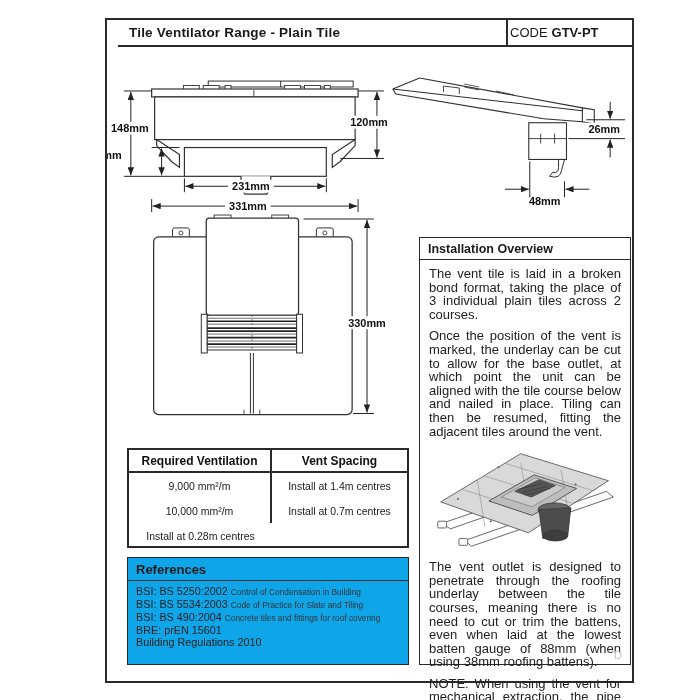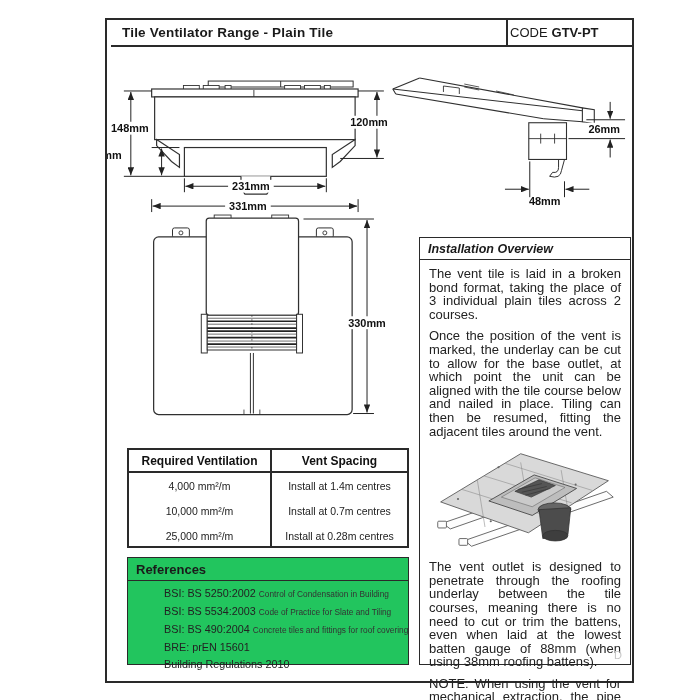--- a/index.html
+++ b/index.html
@@ -1,43 +1,43 @@
 <!DOCTYPE html>
 <html><head>
 <meta charset="utf-8">
 <style>
   html,body{margin:0;padding:0;background:#ffffff;}
   .canvas{position:relative;width:700px;height:700px;background:#ffffff;overflow:hidden;
           font-family:"Liberation Sans","DejaVu Sans",sans-serif;color:#1a1a1a;}
   .page{position:absolute;left:105px;top:18px;width:529px;height:665px;
         border:2px solid #2a2a2a;background:#fff;box-sizing:border-box;}
   
-  .hdr{position:absolute;left:4px;top:0;right:0;height:25px;border-bottom:2px solid #2a2a2a;display:flex;}
+  .hdr{position:absolute;left:11px;top:0;right:0;height:25px;border-bottom:2px solid #2a2a2a;display:flex;}
   .hdr-title{flex:1;display:flex;align-items:center;padding-left:11px;font-size:13.5px;font-weight:bold;letter-spacing:.2px;}
   .hdr-code{width:122px;border-left:2px solid #2a2a2a;display:flex;align-items:center;padding-left:2px;font-size:13px;}
   .hdr-code b{margin-left:4px;}
   
   .drawings{position:absolute;left:0;top:0;width:525px;height:661px;}
   
   .vtable{position:absolute;left:20px;top:428px;width:282px;height:100px;border:2px solid #2a2a2a;
           box-sizing:border-box;display:grid;grid-template-columns:143px 1fr;grid-template-rows:23px 25px 25px 25px;}
   .vt-cell{display:flex;align-items:center;justify-content:center;font-size:10.5px;color:#222;}
   .vt-head{font-weight:bold;font-size:12px;border-bottom:2px solid #2a2a2a;color:#111;}
   .vt-c1{border-right:2px solid #2a2a2a;}
   
   .refs{position:absolute;left:20px;top:537px;width:282px;height:108px;border:1.5px solid #2a2a2a;
-        box-sizing:border-box;background:#22c55e;}
+        box-sizing:border-box;background:#0ea5e9;}
   .refs-title{font-size:13px;font-weight:bold;padding:4px 0 3px 8px;border-bottom:1.5px solid #2a2a2a;}
   .refs-body{padding:4px 6px 0 8px;}
-  .ref-line{font-size:10.8px;line-height:17px;white-space:nowrap;color:#222;margin-left:28px;}
+  .ref-line{font-size:10.8px;line-height:12px;white-space:nowrap;color:#222;}
   .ref-note{font-size:8.3px;color:#333;}
   
   .inst{position:absolute;left:312px;top:217px;width:212px;height:428px;border:1.5px solid #2a2a2a;
         box-sizing:border-box;background:#fff;}
-  .inst-title{font-size:12.5px;font-weight:bold;padding:4px 0 3px 8px;border-bottom:1.5px solid #2a2a2a;font-style:italic;}
+  .inst-title{font-size:12.5px;font-weight:bold;padding:4px 0 3px 8px;border-bottom:1.5px solid #2a2a2a;}
   .inst-body{padding:7px 9px 0 9px;}
   .inst-p{font-size:13px;line-height:13.6px;text-align:justify;color:#222;margin:0 0 8px 0;}
   .inst-illus{height:108px;margin:2px 0 6px 0;display:flex;justify-content:center;}
   .inst-mark{position:absolute;right:8px;bottom:3px;font-size:11px;color:#c6c6c6;}
 </style>
 </head>
 <body>
 
 <div class="canvas">
   <div class="page">
@@ -194,27 +194,26 @@
       <g font-size="11" font-weight="bold" fill="#111" text-anchor="middle" font-family="Liberation Sans, DejaVu Sans, sans-serif">
         <rect x="343" y="316" width="48" height="13" fill="#fff"></rect>
         <text x="367" y="326.5">330mm</text>
       </g>
     </svg>
 
     <div class="vtable">
       <div class="vt-cell vt-head vt-c1">Required Ventilation</div>
       <div class="vt-cell vt-head">Vent Spacing</div>
 
-      <div class="vt-cell vt-c1">4,000 mm²/m</div>
+      <div class="vt-cell vt-c1">9,000 mm²/m</div>
       <div class="vt-cell">Install at 1.4m centres</div>
 
       <div class="vt-cell vt-c1">10,000 mm²/m</div>
       <div class="vt-cell">Install at 0.7m centres</div>
 
-      <div class="vt-cell vt-c1">25,000 mm²/m</div>
       <div class="vt-cell">Install at 0.28m centres</div>
     </div>
 
     <div class="refs">
       <div class="refs-title">References</div>
       <div class="refs-body">
         <div class="ref-line">
           <span>BSI: BS 5250:2002</span>
           <span class="ref-note">Control of Condensation in Building</span>
         </div>

